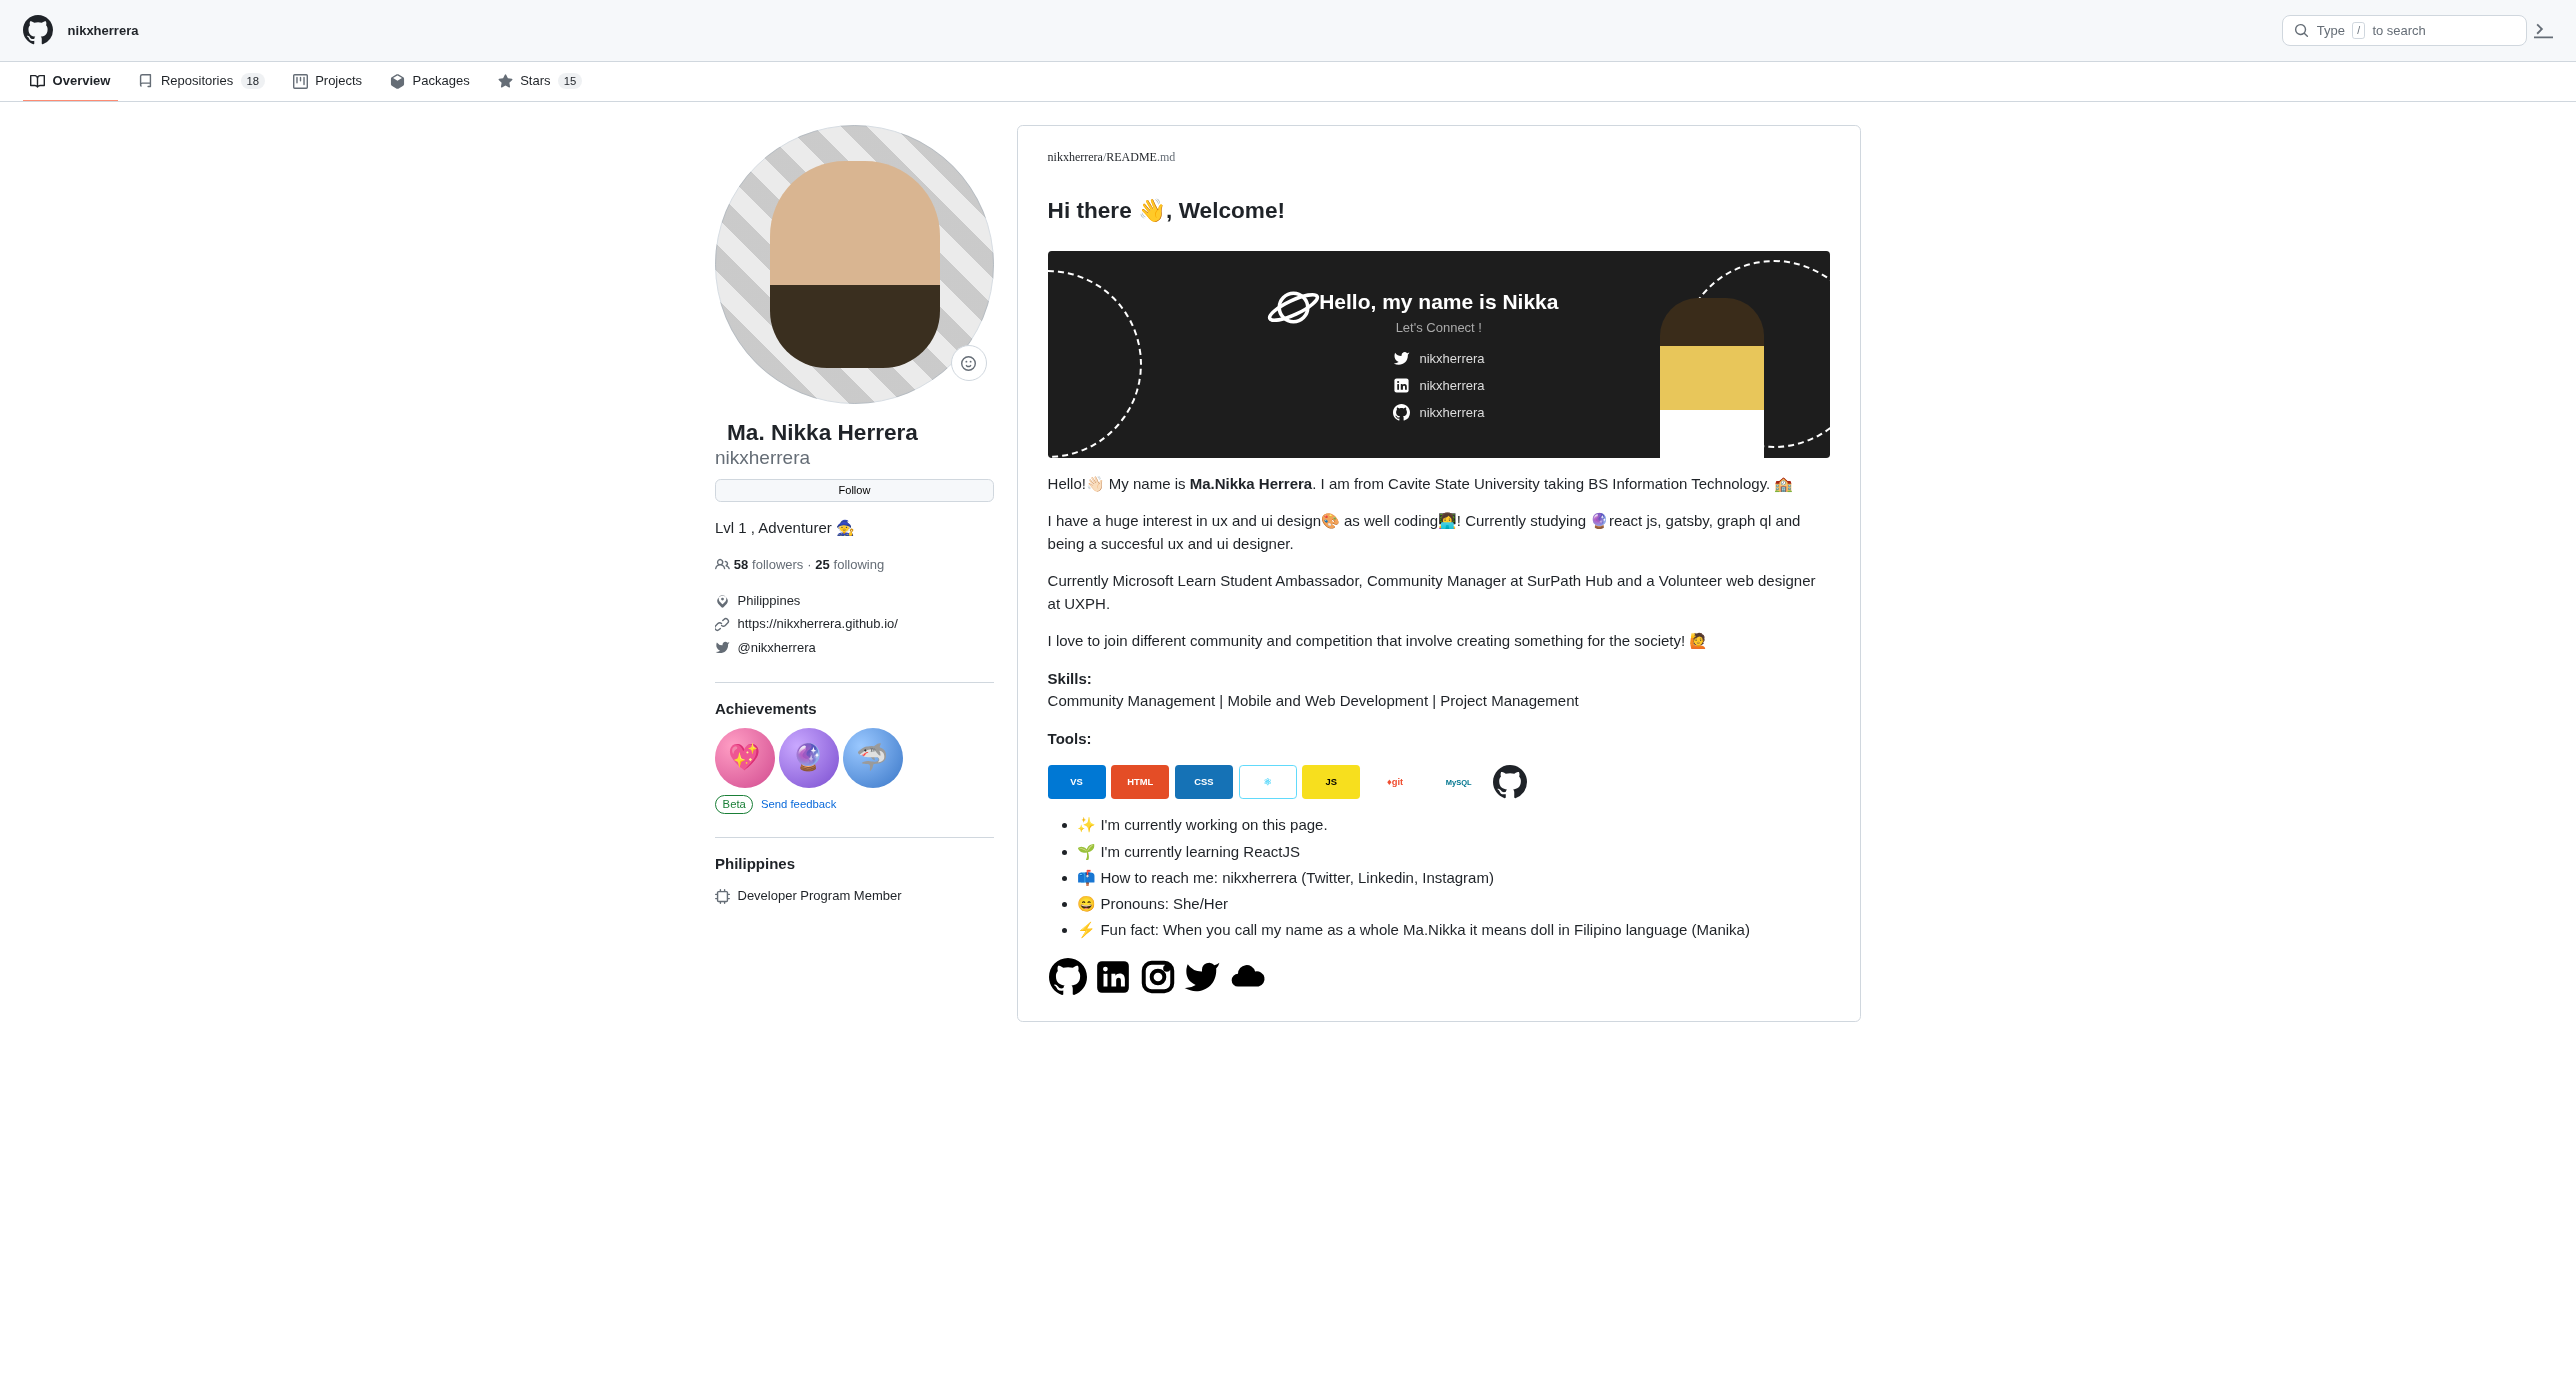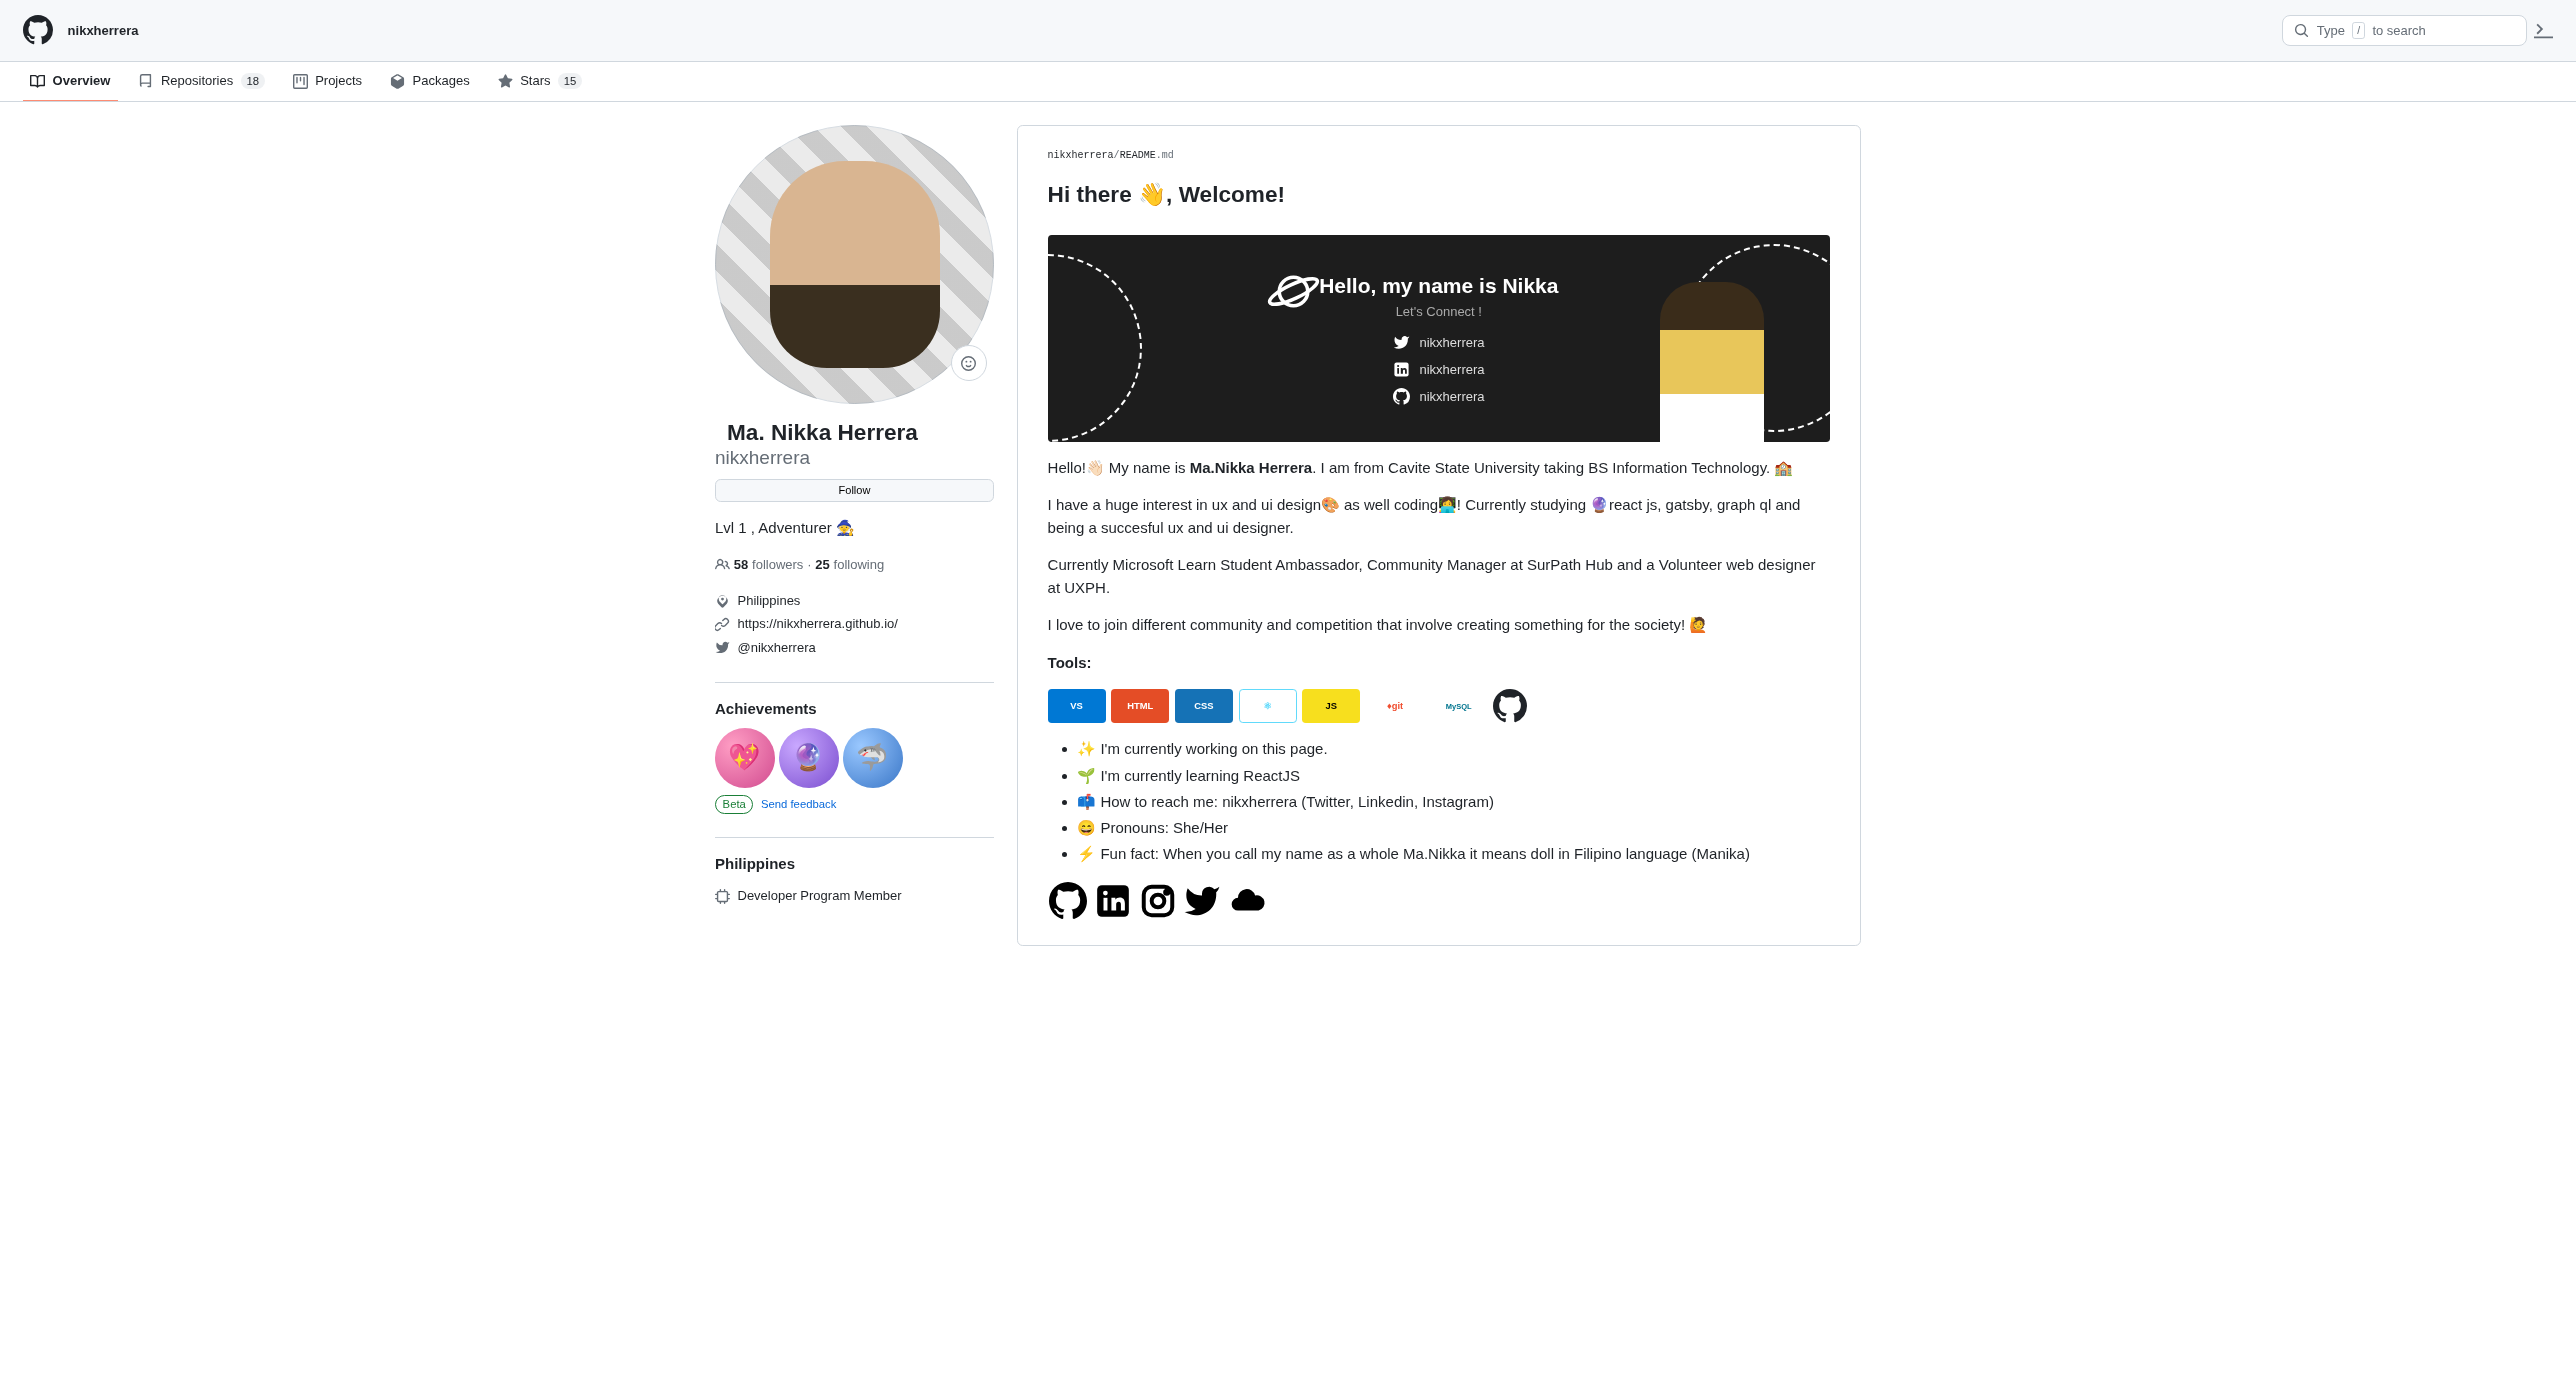--- a/index.html
+++ b/index.html
@@ -36,21 +36,21 @@
 .achievements { display: flex; gap: 3.8px; }
 .ach-badge { width: 60px; height: 60px; border-radius: 50%; display:flex; align-items:center; justify-content:center; font-size:26px;}
 .ach-badge.a1 { background: radial-gradient(circle at 30% 30%, #ff9ec4, #d14a8f);}
 .ach-badge.a2 { background: radial-gradient(circle at 30% 30%, #c9a8ff, #7a4dcf);}
 .ach-badge.a3 { background: radial-gradient(circle at 30% 30%, #9ac8ff, #3976c7);}
 .ach-row { display:flex; align-items:center; gap:7.5px; margin-top: 7.5px;}
 .beta-badge { border: 0.9px solid #1a7f37; color: #1a7f37; border-radius: 19px; padding: 0 6.6px; font-size: 11.3px; font-weight:500;}
 .feedback-link { color: #0969da; font-size: 11.3px; cursor:pointer;}
 .highlights li { display:flex; align-items:center; gap:7.5px; padding: 3.8px 0;}
 .content { flex: 1; border: 0.9px solid #d0d7de; border-radius: 5.7px; padding: 22.6px 30px; }
-.readme-path { font-family: Liberation Mono, monospace; font-size: 10px; color:#656d76; margin-bottom: 15px;}
+.readme-path { font-family: Liberation Serif, serif; font-size: 12px; color:#656d76; margin-bottom: 28px;}
 .readme-path .user { color:#1f2328;}
 .readme h2 { font-size: 22.6px; font-weight: 600; margin-bottom: 15px; padding-bottom: 7.5px;}
 .banner { background: #1d1d1d; border-radius: 3.8px; color: #fff; padding: 38px; display: flex; align-items: center; justify-content: center; position: relative; height: 207px; overflow:hidden;}
 .banner-swirl { position:absolute; border: 2.8px dashed #fff; border-radius:50%;}
 .banner-swirl.l { width:188px; height:188px; left:-94px; top:19px;}
 .banner-swirl.r { width:188px; height:188px; right:-38px; top:9.4px;}
 .banner-center { text-align: center; position: relative; z-index:2;}
 .banner-center h3 { font-size: 21px; font-weight:700;}
 .banner-center .sub { color: #aaa; margin-bottom: 11.3px; font-size:13px;}
 .banner-socials { display:flex; flex-direction:column; gap:7.5px; align-items:flex-start; margin:0 auto; width:fit-content;}
@@ -235,20 +235,21 @@
             </div>
         </div>
       </div>
       <div class="banner-person"></div>
     </div>
 
     <p><span>Hello!👋🏻 My name is </span><b>Ma.Nikka Herrera</b><span>. I am from Cavite State University taking BS Information Technology. 🏫</span></p>
     <p>I have a huge interest in ux and ui design🎨 as well coding👩‍💻! Currently studying 🔮react js, gatsby, graph ql and being a succesful ux and ui designer.</p>
     <p>Currently Microsoft Learn Student Ambassador, Community Manager at SurPath Hub and a Volunteer web designer at UXPH.</p>
     <p>I love to join different community and competition that involve creating something for the society! 🙋</p>
+    <p><b>Skills:</b><br><span>Community Management | Mobile and Web Development | Project Management</span></p>
     <p><b>Tools:</b></p>
     <div class="tools-row">
       <div class="tool" style="background:#0078d4">VS</div>
       <div class="tool" style="background:#e44d26">HTML</div>
       <div class="tool" style="background:#1572b6">CSS</div>
       <div class="tool" style="background:#fff;border:0.9px solid #61dafb;color:#61dafb">⚛</div>
       <div class="tool" style="background:#f7df1e;color:#000">JS</div>
       <div class="tool" style="background:#fff;color:#f05032">♦git</div>
       <div class="tool" style="background:#fff;color:#00758f;font-size:7.5px">MySQL</div>
       <svg width="34" height="34" viewBox="0 0 16 16" fill="#1f2328">

